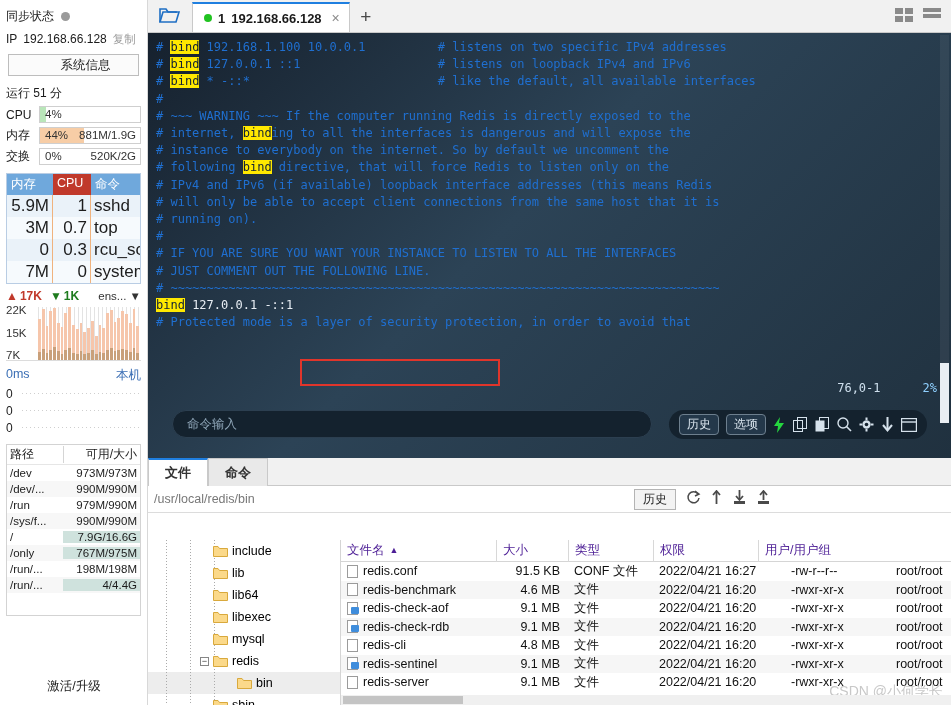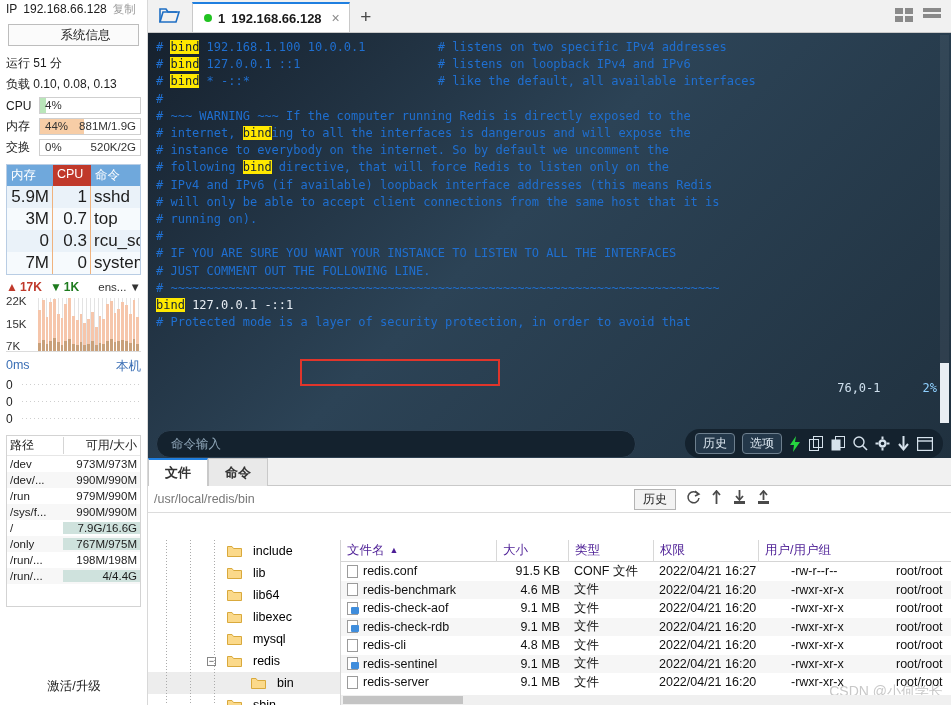--- a/index.html
+++ b/index.html
@@ -190,21 +190,21 @@
     background: #e9eef3;
   }
   .term-status {
     position: absolute; right: 14px; bottom: 63px;
     font-family: "DejaVu Sans Mono", monospace; font-size: 12px; color: #cfe0ee;
     display: flex; gap: 42px;
   }
   .term-status .pct { color: #8fd0ff; }
   .cmd-bar {
     position: absolute; left: 0; right: 0; bottom: 0; height: 48px;
-    display: flex; align-items: flex-end; padding: 0 8px;
+    display: flex; align-items: flex-start; padding: 0 24px;
   }
   .cmd-input {
     flex: 1; height: 28px; border-radius: 14px; background: #14222e;
     border: 1px solid #2c3f50; color: #8fa6b8; font-size: 12.5px;
     display: flex; align-items: center; padding: 0 14px;
     max-width: 480px;
   }
   .cmd-tools {
     margin-left: auto; display: flex; align-items: center; gap: 7px;
     background: #14222e; border-radius: 15px; padding: 4px 10px;
@@ -236,21 +236,21 @@
     border: 1px solid #b4b4b4; background: #f3f3f3; font-size: 12px;
     padding: 1px 8px; color: #222; cursor: pointer; margin-right: 4px;
   }
   .fp-icons { display: flex; align-items: center; gap: 9px; padding-right: 180px; }
   .fp-body { position: absolute; left: 0; right: 0; top: 82px; bottom: 0; display: flex; }
   .fp-tree {
     width: 193px; border-right: 1px solid #d5d5d5; position: relative;
     overflow: hidden; font-size: 12.5px;
   }
   .tree-item {
-    display: flex; align-items: center; height: 22px; gap: 11px; white-space: nowrap;
+    display: flex; align-items: center; height: 22px; gap: 4px; white-space: nowrap;
     cursor: pointer;
   }
   .tree-item.selected { background: #ededed; }
   .tree-guide {
     position: absolute; top: 0; bottom: 0; width: 1px;
     background-image: repeating-linear-gradient(to bottom,#aaa 0 1px,transparent 1px 3px);
   }
   .folder-ico { width: 15px; height: 12px; position: relative; flex: none; }
   .expander {
     width: 9px; height: 9px; border: 1px solid #868686; background: #fff;
@@ -287,31 +287,34 @@
   .hscroll {
     position: absolute; left: 0; right: 0; bottom: 0; height: 10px; background: #f0f0f0;
   }
   .hscroll i { position: absolute; left: 2px; top: 1px; height: 8px; width: 120px; background: #c4c4c4; }
 </style>
 </head>
 <body>
 
 <div id="sidebar">
 
+  <div class="sync-row">
+    <span>同步状态</span>
+    <span class="sync-dot"></span>
+  </div>
 
   <div class="ip-row">
     <span>IP</span>
     <span class="ip-val">192.168.66.128</span>
     <span class="ip-copy">复制</span>
   </div>
 
   <div class="sysinfo-btn">系统信息</div>
 
   <div class="stat-line">运行 51 分</div>
-  <div class="stat-line">负载 0.10, 0.08, 0.13</div>
 
   <div class="meter-row">
     <span class="meter-label">CPU</span>
     <span class="meter">
       <i class="meter-fill" style="width:6px;background:#b9e6b9"></i>
       <span class="meter-pct">4%</span>
       <span class="meter-amt"></span>
     </span>
   </div>
 

